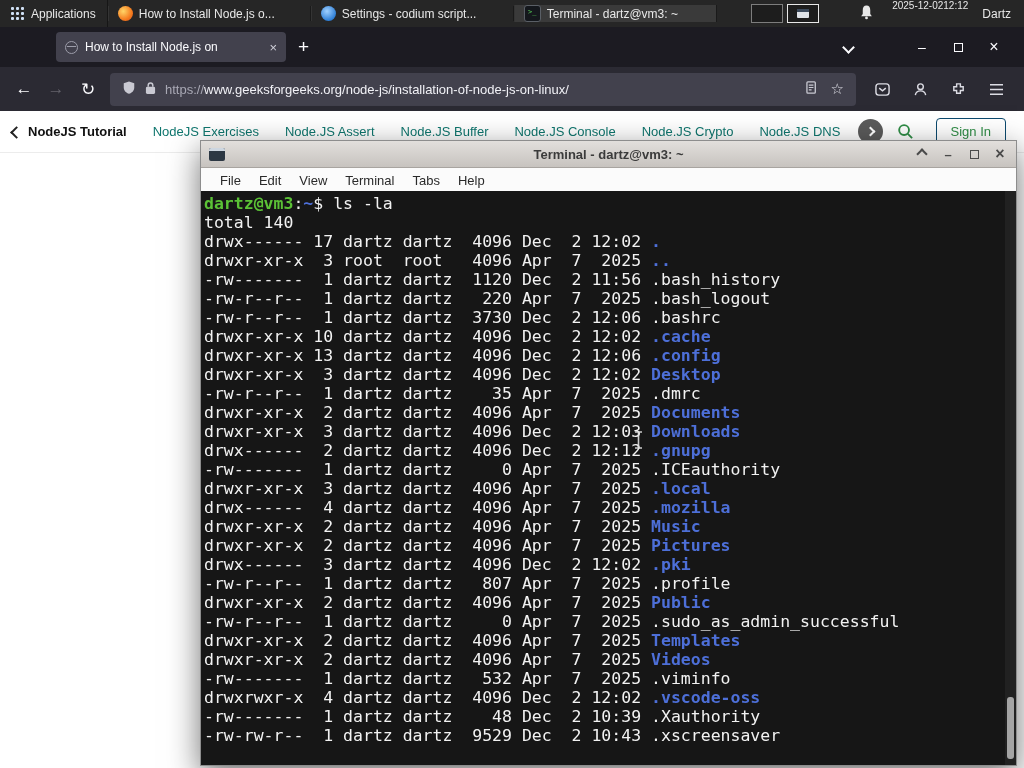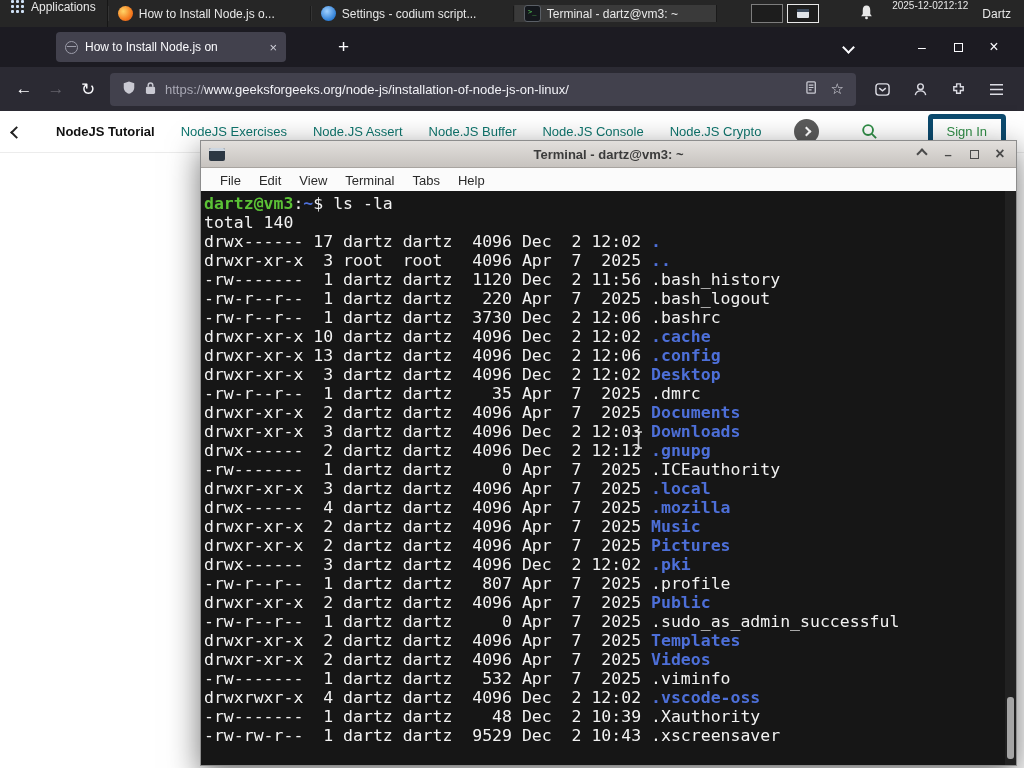--- a/index.html
+++ b/index.html
@@ -2,21 +2,21 @@
 <html><head>
 <meta charset="utf-8">
 <style>
   html,body{margin:0;padding:0;background:#000;}
   #screen{position:relative;width:1024px;height:768px;overflow:hidden;background:#fff;
           font-family:"Liberation Sans",sans-serif;}
 
   
   #panel{position:absolute;top:0;left:0;right:0;height:27px;background:#262626;
          display:flex;align-items:stretch;color:#e8e8e8;font-size:12px;z-index:50;}
-  .apps{display:flex;gap:7px;padding:0 11px;border-right:1px solid #161616;}
+  .apps{display:flex;align-items:center;gap:7px;padding:0 11px;border-right:1px solid #161616;}
   .grid-icon{width:13px;height:13px;display:grid;grid-template-columns:repeat(3,1fr);gap:1.5px;}
   .grid-icon i{background:#cfe0f5;border-radius:1px;}
   #taskbar{display:flex;align-items:center;}
   .task{display:flex;align-items:center;gap:6px;width:183px;padding:0 9px;
         border-right:1px solid #1a1a1a;border-left:1px solid #343434;cursor:default;}
   .task.active{background:#3a3a3a;}
   .tlabel{white-space:nowrap;overflow:hidden;text-overflow:ellipsis;color:#e8e8e8;}
   .ticon{flex:0 0 auto;width:15px;height:15px;border-radius:50%;}
   .ticon.firefox{background:radial-gradient(circle at 35% 35%,#ffd567,#f57c1f 60%,#d34f18);}
   .ticon.settings{background:radial-gradient(circle at 40% 35%,#9fd0ff,#2f7fd6 70%);}
@@ -29,21 +29,21 @@
   .pager-mini{width:12px;height:9px;background:#dfe3e8;border-radius:1px;position:relative;}
   .pager-mini:before{content:"";position:absolute;top:0;left:0;right:0;height:3px;background:#3c4a5c;}
   .pspacer{flex:1;}
   .bell-wrap{display:flex;align-items:center;padding:0 10px;}
   .clock{display:flex;flex-direction:row;justify-content:center;align-items:flex-start;
         font-size:10px;line-height:11px;padding:0 8px;color:#e8e8e8;}
   .puser{display:flex;align-items:center;padding:0 13px 0 6px;font-size:12px;}
 
   
   #firefox{position:absolute;top:27px;left:0;right:0;bottom:0;background:#fff;}
-  .fx-tabbar{height:40px;background:#1c1b22;position:relative;display:flex;align-items:center;gap:40px;}
+  .fx-tabbar{height:40px;background:#1c1b22;position:relative;display:flex;align-items:center;}
   .fx-tab{margin-left:56px;width:212px;height:30px;background:#42414d;border-radius:4px;
         display:flex;align-items:center;gap:7px;padding:0 9px;color:#fbfbfe;font-size:12px;}
   .favicon{width:13px;height:13px;border-radius:50%;border:1.5px solid #9d9daa;box-sizing:border-box;
         position:relative;}
   .favicon:before{content:"";position:absolute;left:1px;right:1px;top:4px;border-top:1px solid #9d9daa;}
   .tab-label{flex:1;white-space:nowrap;overflow:hidden;}
   .tab-close{font-size:13px;color:#cfcfd8;padding-left:2px;}
   .newtab{margin-left:12px;color:#fbfbfe;font-size:19px;font-weight:300;}
   .tab-right{position:absolute;right:0;top:0;height:100%;display:flex;align-items:center;
         gap:0;padding-right:12px;color:#fbfbfe;}
@@ -63,30 +63,30 @@
   .urlbar{flex:1;height:33px;background:#42414d;border-radius:4px;margin:0 10px 0 6px;
         display:flex;align-items:center;gap:9px;padding:0 12px;color:#f1f1f6;font-size:13px;}
   .url-text{flex:1;white-space:nowrap;overflow:hidden;}
   .url-scheme{color:#a9a9b5;}
   .urlbar .endicons{display:flex;align-items:center;gap:12px;}
   .star{font-size:15px;color:#dcdce4;}
   .fx-right-icons{display:flex;align-items:center;gap:6px;padding-right:4px;}
 
   
   .gfg-nav{height:41px;background:#fff;border-bottom:1px solid #ececec;display:flex;
-        align-items:center;padding:0 12px;color:#333;position:relative;gap:28px;}
+        align-items:center;padding:0 12px;color:#333;position:relative;}
   .gfg-chevron-left{color:#222;margin-right:2px;}
   #gfg-items{display:flex;align-items:center;overflow:hidden;flex:1;white-space:nowrap;}
   .gfg-item{font-size:13px;padding:0 13px;color:#0f766e;}
   .gfg-item.active{font-weight:bold;color:#111;padding-left:5px;}
   .gfg-circle-btn{flex:0 0 auto;width:25px;height:25px;border-radius:50%;background:#5b5b5b;
         display:flex;align-items:center;justify-content:center;color:#fff;margin-right:14px;}
   .gfg-circle-btn .chev{width:5px;height:5px;border-width:2px;}
   .gfg-search{flex:0 0 auto;margin-right:22px;display:flex;align-items:center;}
-  .gfg-signin{flex:0 0 auto;font-size:13px;color:#2f8d46;border:5px solid #0c4a6e;
+  .gfg-signin{flex:0 0 auto;font-size:13px;color:#2f8d46;border:1px solid #0c4a6e;
         border-radius:4px;padding:5px 14px;margin-right:6px;}
   .page-blank{position:absolute;top:126px;left:0;right:0;bottom:0;background:#fff;}
 
   
   #terminal{position:absolute;left:200px;top:140px;width:817px;height:626px;z-index:40;
         box-sizing:border-box;border:1px solid #8d8d8d;background:#161616;
         box-shadow:0 10px 30px rgba(0,0,0,.55);}
   .t-titlebar{height:26px;background:linear-gradient(#e2dfdc,#c7c3bf);border-bottom:1px solid #a8a4a0;
         position:relative;display:flex;align-items:center;padding:0 8px;}
   .t-icon{width:16px;height:13px;background:#2c3743;border-radius:2px;position:relative;}

